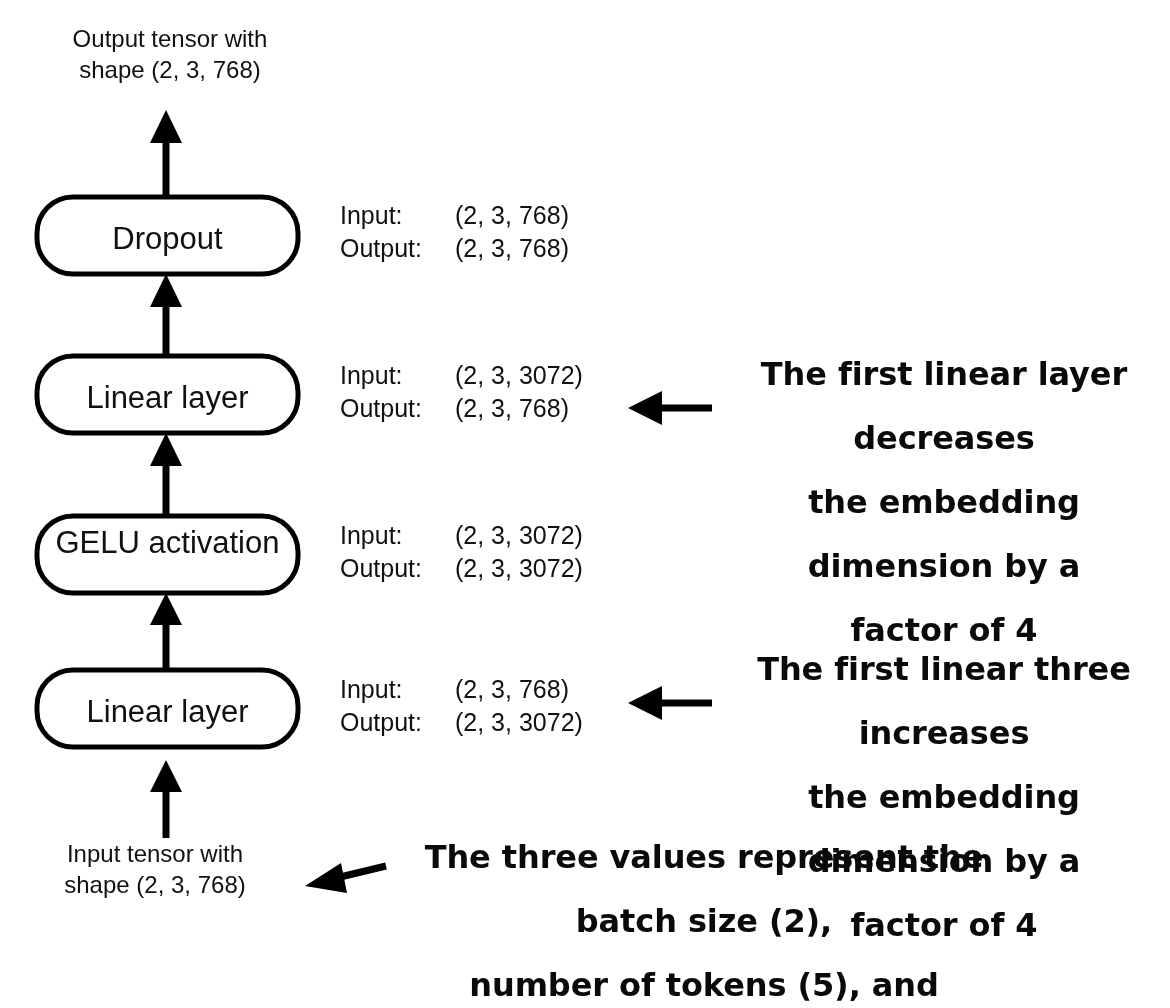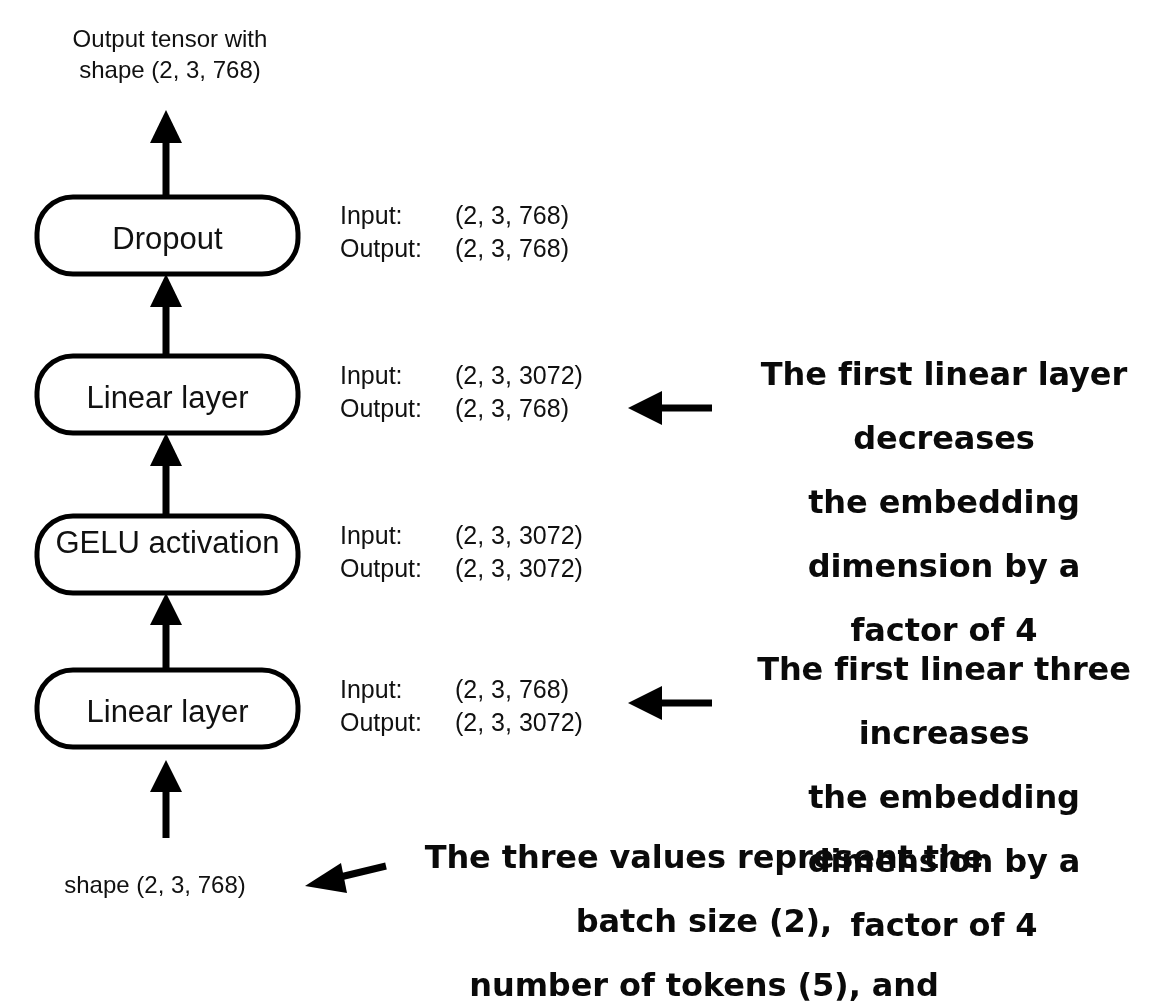--- a/index.html
+++ b/index.html
@@ -133,21 +133,21 @@
   <div class="node-label" style="left:37px; top:527px; width:261px;">GELU activation</div>
 
   <div class="node-label" style="left:37px; top:696px; width:261px;">Linear layer</div>
 
   <div class="tensor-label" style="left:10px; top:24px; width:320px;">
     <span class="tensor-line">Output tensor with</span><br>
     <span class="tensor-line">shape (2, 3, 768)</span>
   </div>
 
   <div class="tensor-label" style="left:10px; top:839px; width:290px;">
-    <br>
+    <span class="tensor-line">Input tensor with</span><br>
     <span class="tensor-line">shape (2, 3, 768)</span>
   </div>
 
   <div class="io-block" style="left:340px; top:199px;">
     <span class="io-row">
       <span class="io-key">Input:</span><span class="io-val">(2, 3, 768)</span>
     </span>
     <span class="io-row">
       <span class="io-key">Output:</span><span class="io-val">(2, 3, 768)</span>
     </span>

